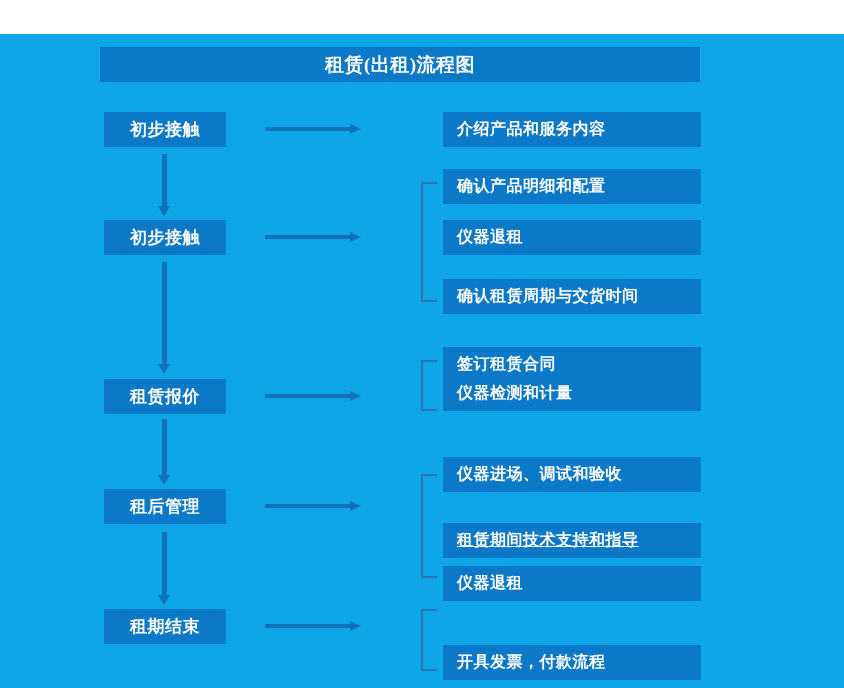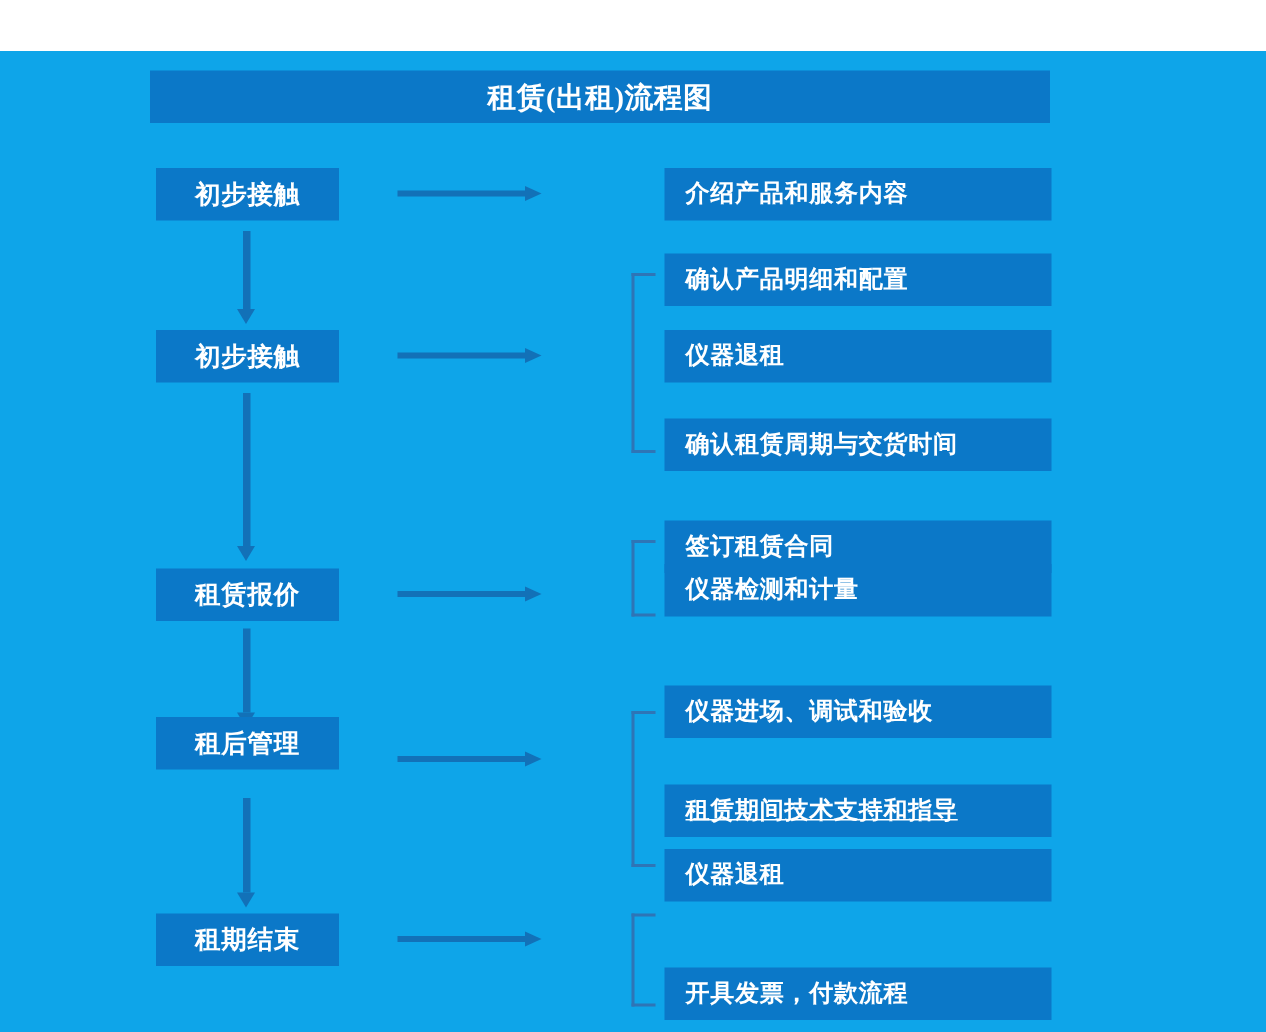--- a/index.html
+++ b/index.html
@@ -165,21 +165,21 @@
         <div class="shaft"></div>
         <div class="head"></div>
       </div>
       <div class="bracket" style="top: 148px; height: 120px;"></div>
       <div class="bracket" style="top: 326px; height: 51px;"></div>
       <div class="bracket" style="top: 440px; height: 104px;"></div>
       <div class="bracket" style="top: 575px; height: 62px;"></div>
       <div class="stage-box" style="top: 78px;">初步接触</div>
       <div class="stage-box" style="top: 186px;">初步接触</div>
       <div class="stage-box" style="top: 345px;">租赁报价</div>
-      <div class="stage-box" style="top: 444px;">租后管理</div>
+      <div class="stage-box" style="top: 455px;">租后管理</div>
       <div class="stage-box" style="top: 575px; text-align: center;">租期结束</div>
       <div class="detail-box" style="top: 78px;">介绍产品和服务内容</div>
       <div class="detail-box" style="top: 135px;">确认产品明细和配置</div>
       <div class="detail-box" style="top: 186px;">仪器退租</div>
       <div class="detail-box" style="top: 245px;">确认租赁周期与交货时间</div>
       <div class="detail-box" style="top: 313px;">签订租赁合同</div>
       <div class="detail-box" style="top: 342px;">仪器检测和计量</div>
       <div class="detail-box" style="top: 423px;">仪器进场、调试和验收</div>
       <div class="detail-box" style="top: 489px; text-decoration: underline;">租赁期间技术支持和指导</div>
       <div class="detail-box" style="top: 532px;">仪器退租</div>

